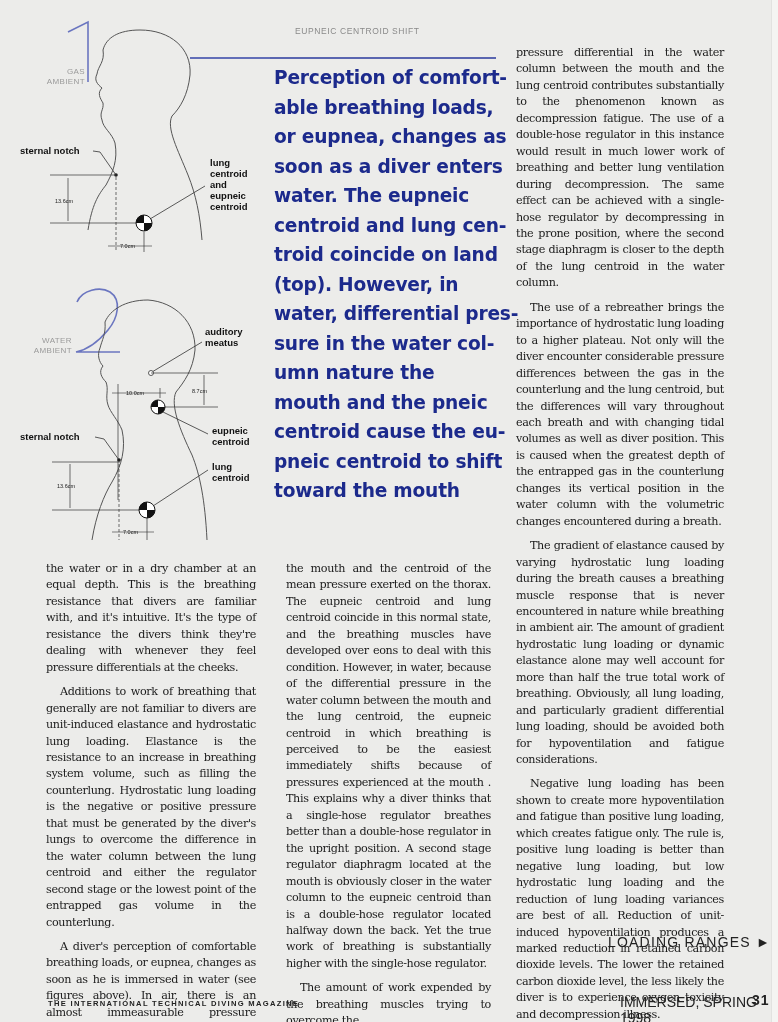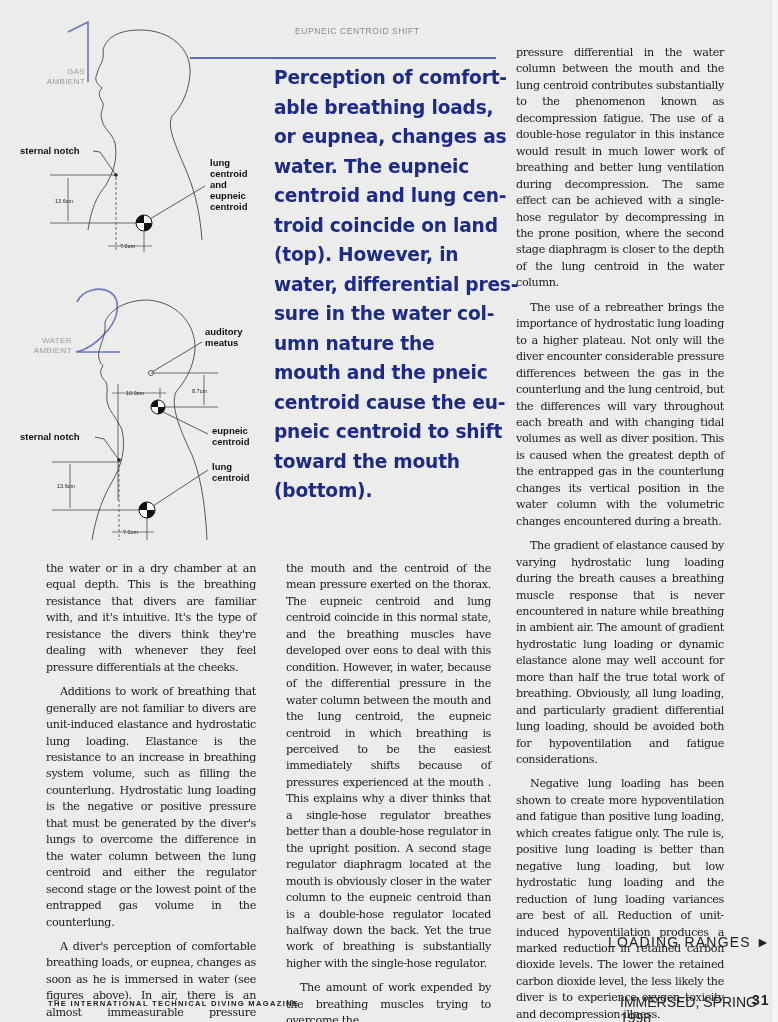--- a/index.html
+++ b/index.html
@@ -135,32 +135,32 @@
     <path d="M153 506 L208 470" stroke="#333" stroke-width="0.8" fill="none"></path>
     <text class="lbl" x="212" y="470">lung</text>
     <text class="lbl" x="212" y="481">centroid</text>
   </g>
 </svg>
 
 <div class="pull-quote">
   <div>Perception of comfort-</div>
   <div>able breathing loads,</div>
   <div>or eupnea, changes as</div>
+  <div>soon as a diver enters</div>
   <div>water. The eupneic</div>
   <div>centroid and lung cen-</div>
   <div>troid coincide on land</div>
   <div>(top). However, in</div>
   <div>water, differential pres-</div>
   <div>sure in the water col-</div>
   <div>umn nature the</div>
   <div>mouth and the pneic</div>
   <div>centroid cause the eu-</div>
   <div>pneic centroid to shift</div>
   <div>toward the mouth</div>
-  <div>(bottom).</div>
 </div>
 
 <div class="col col-left">
   <p>the water or in a dry chamber at an equal depth. This is the breathing resistance that divers are familiar with, and it's intuitive. It's the type of resistance the divers think they're dealing with whenever they feel pressure differentials at the cheeks.</p>
   <p class="indent">Additions to work of breathing that generally are not familiar to divers are unit-induced elastance and hydrostatic lung loading. Elastance is the resistance to an increase in breathing system volume, such as filling the counterlung. Hydrostatic lung loading is the negative or positive pressure that must be generated by the diver's lungs to overcome the difference in the water column between the lung centroid and either the regulator second stage or the lowest point of the entrapped gas volume in the counterlung.</p>
   <p class="indent">A diver's perception of comfortable breathing loads, or eupnea, changes as soon as he is immersed in water (see figures above). In air, there is an almost immeasurable pressure difference between</p>
 </div>
 
 <div class="col col-mid">
   <p>the mouth and the centroid of the mean pressure exerted on the thorax. The eupneic centroid and lung centroid coincide in this normal state, and the breathing muscles have developed over eons to deal with this condition. However, in water, because of the differential pressure in the water column between the mouth and the lung centroid, the eupneic centroid in which breathing is perceived to be the easiest immediately shifts because of pressures experienced at the mouth . This explains why a diver thinks that a single-hose regulator breathes better than a double-hose regulator in the upright position. A second stage regulator diaphragm located at the mouth is obviously closer in the water column to the eupneic centroid than is a double-hose regulator located halfway down the back. Yet the true work of breathing is substantially higher with the single-hose regulator.</p>

